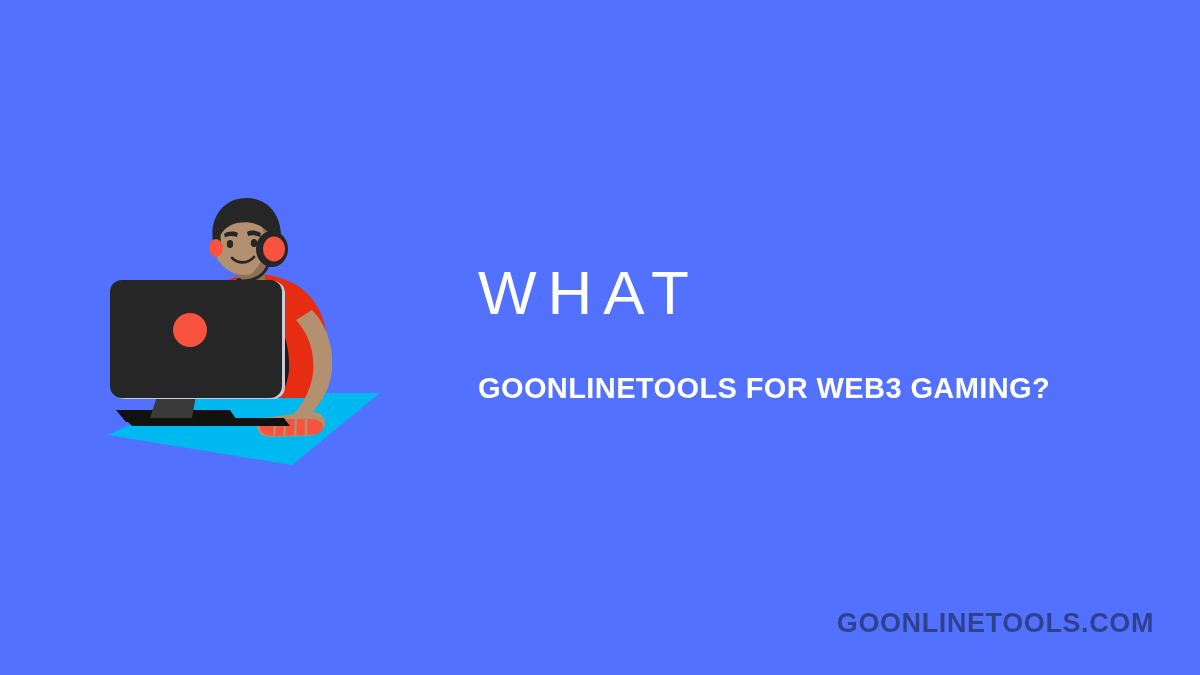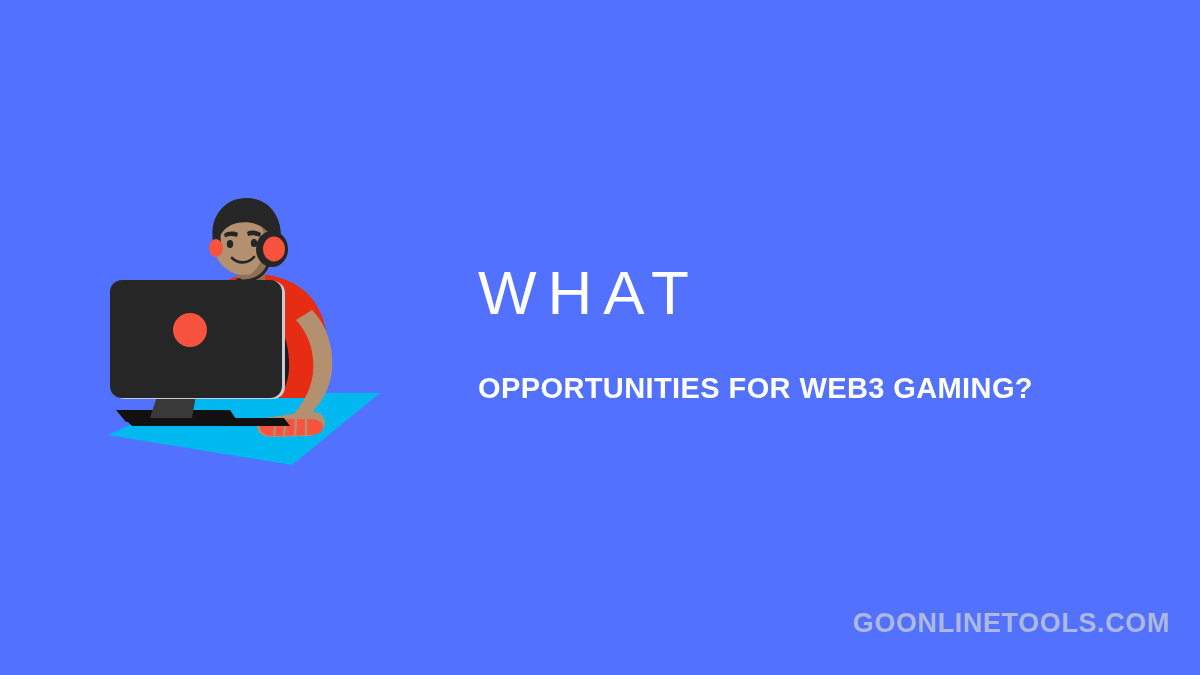--- a/index.html
+++ b/index.html
@@ -58,23 +58,23 @@
     letter-spacing: 0.4px;
     line-height: 1.0;
     margin: 0;
     padding-top: 50px;
     white-space: nowrap;
   }
 
   
   #watermark {
     position: absolute;
-    right: 30px;
+    right: 46px;
     bottom: 36px;
-    color: #fef9c3;
+    color: #0f172a;
     opacity: 0.52;
     font-size: 27px;
     font-weight: bold;
     letter-spacing: 0.6px;
     white-space: nowrap;
   }
 </style>
 </head>
 <body>
 
@@ -145,18 +145,18 @@
 
       <rect x="30" y="90" width="172" height="118" rx="12" ry="12" fill="#262626"></rect>
 
       <circle cx="110" cy="140" r="17" fill="#f8533f"></circle>
 
     </svg>
   </div>
 
   <div id="text-block">
     <div id="headline">WHAT</div>
-    <div id="subheadline">OPPORTUNITIES FOR WEB3 GAMING?</div>
+    <div id="subheadline">GOONLINETOOLS FOR WEB3 GAMING?</div>
   </div>
 
   <div id="watermark">GOONLINETOOLS.COM</div>
 
 </div>
 
 </body></html>

